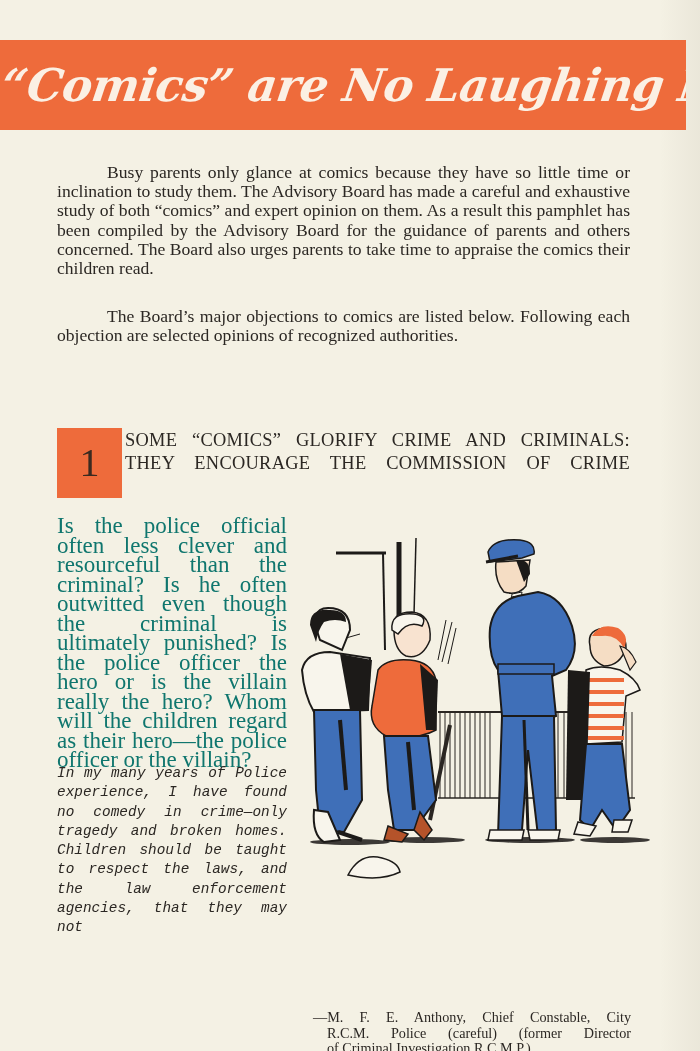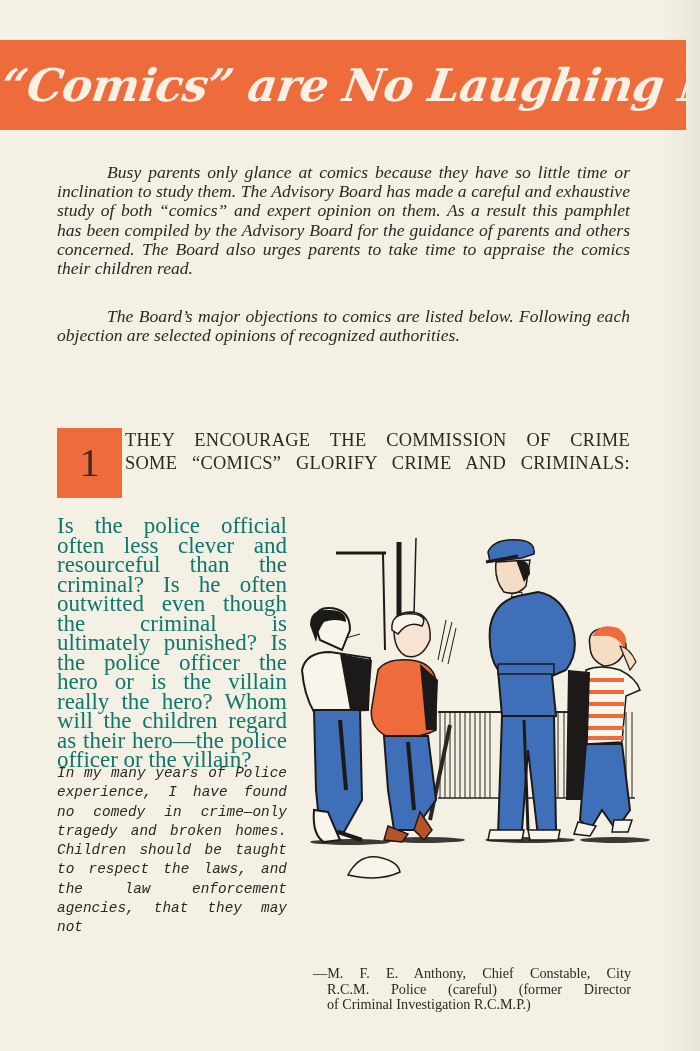--- a/index.html
+++ b/index.html
@@ -34,21 +34,21 @@
       transform-origin: left center;
     }
     .intro {
       position: absolute; left: 57px; top: 163px; width: 573px;
       font-family: "Liberation Serif", serif;
       font-size: 17.6px;
       line-height: 19.2px;
       text-align: justify;
       color: #2b2723;
     }
-    .intro p { text-indent: 50px; font-style: italic; }
+    .intro p { text-indent: 50px; }
     .intro p + p { margin-top: 29px; }
 
     .objection {
       position: absolute; left: 57px; top: 428px; width: 573px; height: 72px;
     }
     .num-box {
       position: absolute; left: 0; top: 0; width: 65px; height: 70px;
       background: #ee6b3b;
       display: flex; align-items: center; justify-content: center;
     }
@@ -81,21 +81,21 @@
     }
     .quote .narrow { width: 230px; display: block; text-align: justify; }
     .attribution {
       position: absolute; left: 313px; top: 966px; width: 318px;
       font-family: "Liberation Serif", serif;
       font-size: 14.2px; line-height: 15.6px;
       color: #2b2723;
       text-align: justify;
     }
     .attribution .att-line { display: block; text-align: justify; text-align-last: justify; }
-    .attribution .att-line.first { margin-left: 0; }
+    .attribution .att-line.first { margin-left: 0; margin-top: 44px; }
     .attribution .att-line.rest { padding-left: 14px; }
     .attribution .att-line.last { text-align-last: left; }
     .illustration {
       position: absolute; left: 290px; top: 530px; width: 360px; height: 360px;
     }
   </style>
 </head>
 <body>
 
 <div class="page-shade"></div>
@@ -107,22 +107,22 @@
 <div class="intro">
   <p>Busy parents only glance at comics because they have so little time or inclination to study them. The Advisory Board has made a careful and exhaustive study of both “comics” and expert opinion on them. As a result this pamphlet has been compiled by the Advisory Board for the guidance of parents and others concerned. The Board also urges parents to take time to appraise the comics their children read.</p>
   <p>The Board’s major objections to comics are listed below. Following each objection are selected opinions of recognized authorities.</p>
 </div>
 
 <div class="objection">
   <div class="num-box">
     <span>1</span>
   </div>
   <div class="objection-text">
+    <div>SOME “COMICS” GLORIFY CRIME AND CRIMINALS:</div>
     <div>THEY ENCOURAGE THE COMMISSION OF CRIME</div>
-    <div>SOME “COMICS” GLORIFY CRIME AND CRIMINALS:</div>
   </div>
 </div>
 
 <div class="question">Is the police official often less clever and resourceful than the criminal? Is he often outwitted even though the criminal is ultimately punished? Is the police officer the hero or is the villain really the hero? Whom will the children regard as their hero—the police officer or the villain?</div>
 
 <div class="quote">
   <span class="narrow">In my many years of Police experience, I have found no comedy in crime—only tragedy and broken homes. Children should be taught to respect the laws, and the law enforcement agencies, that they may not</span>
 </div>
 
 <div class="attribution">

